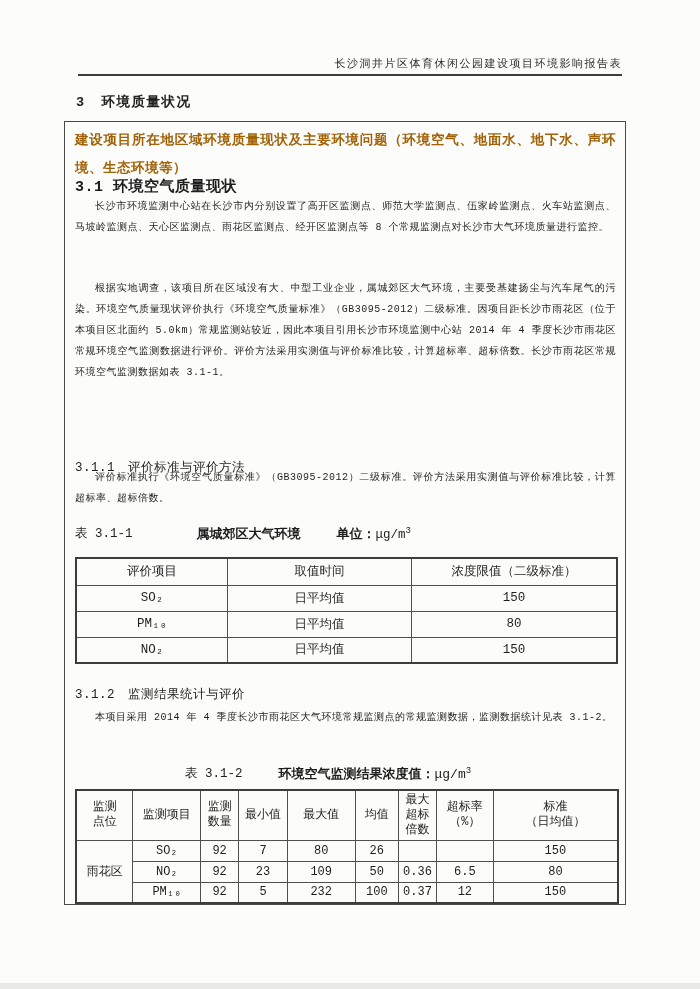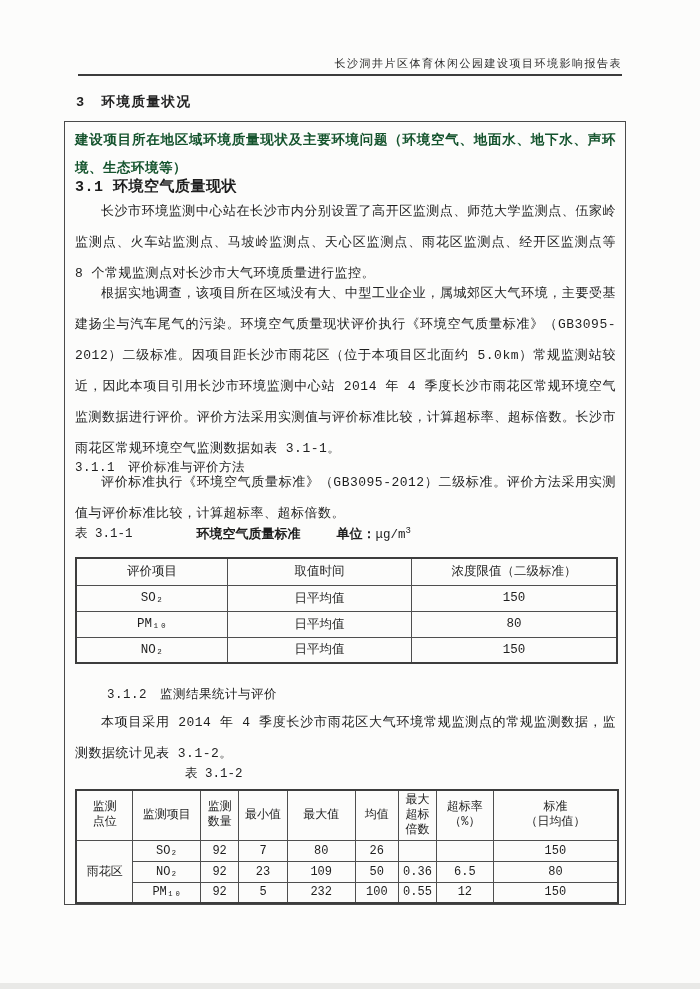--- a/index.html
+++ b/index.html
@@ -25,30 +25,30 @@
     font-size:13.5px; font-weight:bold; letter-spacing:1.5px; color:#222;text-align:right;
   }
   .section-heading .num { margin-right:16px; }
   .content-box {
     position:absolute; left:64px; top:121px; width:562px; height:784px;
     border:1.5px solid #4a4a4a;
   }
   .blk { position:absolute; left:10px; width:541px; }
   .intro {
     top:5px; font-size:13.5px; font-weight:bold; line-height:28px;
-    text-align:justify; letter-spacing:0.5px; color:#14532d;
+    text-align:justify; letter-spacing:0.5px; color:#a16207;
   }
   .s-head-bold { top:55px; font-size:15px; font-weight:bold; letter-spacing:0.5px; }
-  .para { font-size:13px; line-height:31px; text-align:justify; text-indent:2em; letter-spacing:0.5px; }
+  .para { font-size:10px; line-height:21px; text-align:justify; text-indent:2em; letter-spacing:0.5px; }
   .para1 { top:74px; }
   .para2 { top:156px; }
   .s-head { font-size:12.5px; letter-spacing:0.5px; }
   .s311-head { top:322px;margin-top:15px; }
   .s311-para { top:345px; }
-  .s312-head { top:564px;margin-left:32px; }
+  .s312-head { top:564px; }
   .s312-para { top:585px; }
   .caption { display:flex; align-items:flex-start; font-size:12.5px; }
   .caption1 { top:403px; }
   .caption1 .cap-title { margin-left:64px; }
   .caption1 .cap-unit { margin-left:36px; }
   .caption2 { top:643px; }
   .caption2 .cap-label { margin-left:110px; }
   .caption2 .cap-title { margin-left:36px; }
   .cap-title, .cap-unit-label { font-weight:bold; font-size:13px; }
   sup { font-size:9px; }
@@ -91,21 +91,21 @@
 
     <div class="blk s-head-bold">3.1 环境空气质量现状</div>
     <div class="blk para para1">长沙市环境监测中心站在长沙市内分别设置了高开区监测点、师范大学监测点、伍家岭监测点、火车站监测点、马坡岭监测点、天心区监测点、雨花区监测点、经开区监测点等 8 个常规监测点对长沙市大气环境质量进行监控。</div>
     <div class="blk para para2">根据实地调查，该项目所在区域没有大、中型工业企业，属城郊区大气环境，主要受基建扬尘与汽车尾气的污染。环境空气质量现状评价执行《环境空气质量标准》（GB3095-2012）二级标准。因项目距长沙市雨花区（位于本项目区北面约 5.0km）常规监测站较近，因此本项目引用长沙市环境监测中心站 2014 年 4 季度长沙市雨花区常规环境空气监测数据进行评价。评价方法采用实测值与评价标准比较，计算超标率、超标倍数。长沙市雨花区常规环境空气监测数据如表 3.1-1。</div>
 
     <div class="blk s-head s311-head">3.1.1　评价标准与评价方法</div>
     <div class="blk para s311-para">评价标准执行《环境空气质量标准》（GB3095-2012）二级标准。评价方法采用实测值与评价标准比较，计算超标率、超标倍数。</div>
 
     <div class="blk caption caption1">
       <span class="cap-label">表 3.1-1</span>
-      <span class="cap-title">环境空气质量标准</span>
+      <span class="cap-title">属城郊区大气环境</span>
       <span class="cap-unit"><span class="cap-unit-label">单位：</span><span>μg/m</span><sup>3</sup></span>
     </div>
 
     <table class="table1">
       <colgroup>
           <col style="width:28%">
           <col style="width:34%">
           <col style="width:38%">
         </colgroup>
       <tbody>
@@ -130,20 +130,21 @@
         <td>150</td>
       </tr>
     </tbody>
       </table>
 
     <div class="blk s-head s312-head">3.1.2　监测结果统计与评价</div>
     <div class="blk para s312-para">本项目采用 2014 年 4 季度长沙市雨花区大气环境常规监测点的常规监测数据，监测数据统计见表 3.1-2。</div>
 
     <div class="blk caption caption2">
       <span class="cap-label">表 3.1-2</span>
+      <span class="cap-title"><span>环境空气监测结果浓度值：</span><span style="font-weight:normal;">μg/m</span><sup style="font-weight:normal;">3</sup></span>
     </div>
 
     <table class="table2">
       <colgroup>
         <col style="width:10.5%">
           <col style="width:12.5%">
           <col style="width:7%">
           <col style="width:9%">
           <col style="width:12.5%">
           <col style="width:8%">
@@ -189,21 +190,21 @@
         <td>0.36</td>
         <td>6.5</td>
         <td>80</td>
       </tr>
       <tr>
         <td>PM₁₀</td>
         <td>92</td>
         <td>5</td>
         <td>232</td>
         <td>100</td>
-        <td>0.55</td>
+        <td>0.37</td>
         <td>12</td>
         <td>150</td>
       </tr>
     </tbody>
       </table>
 
   </div>
 
 
 </div>

